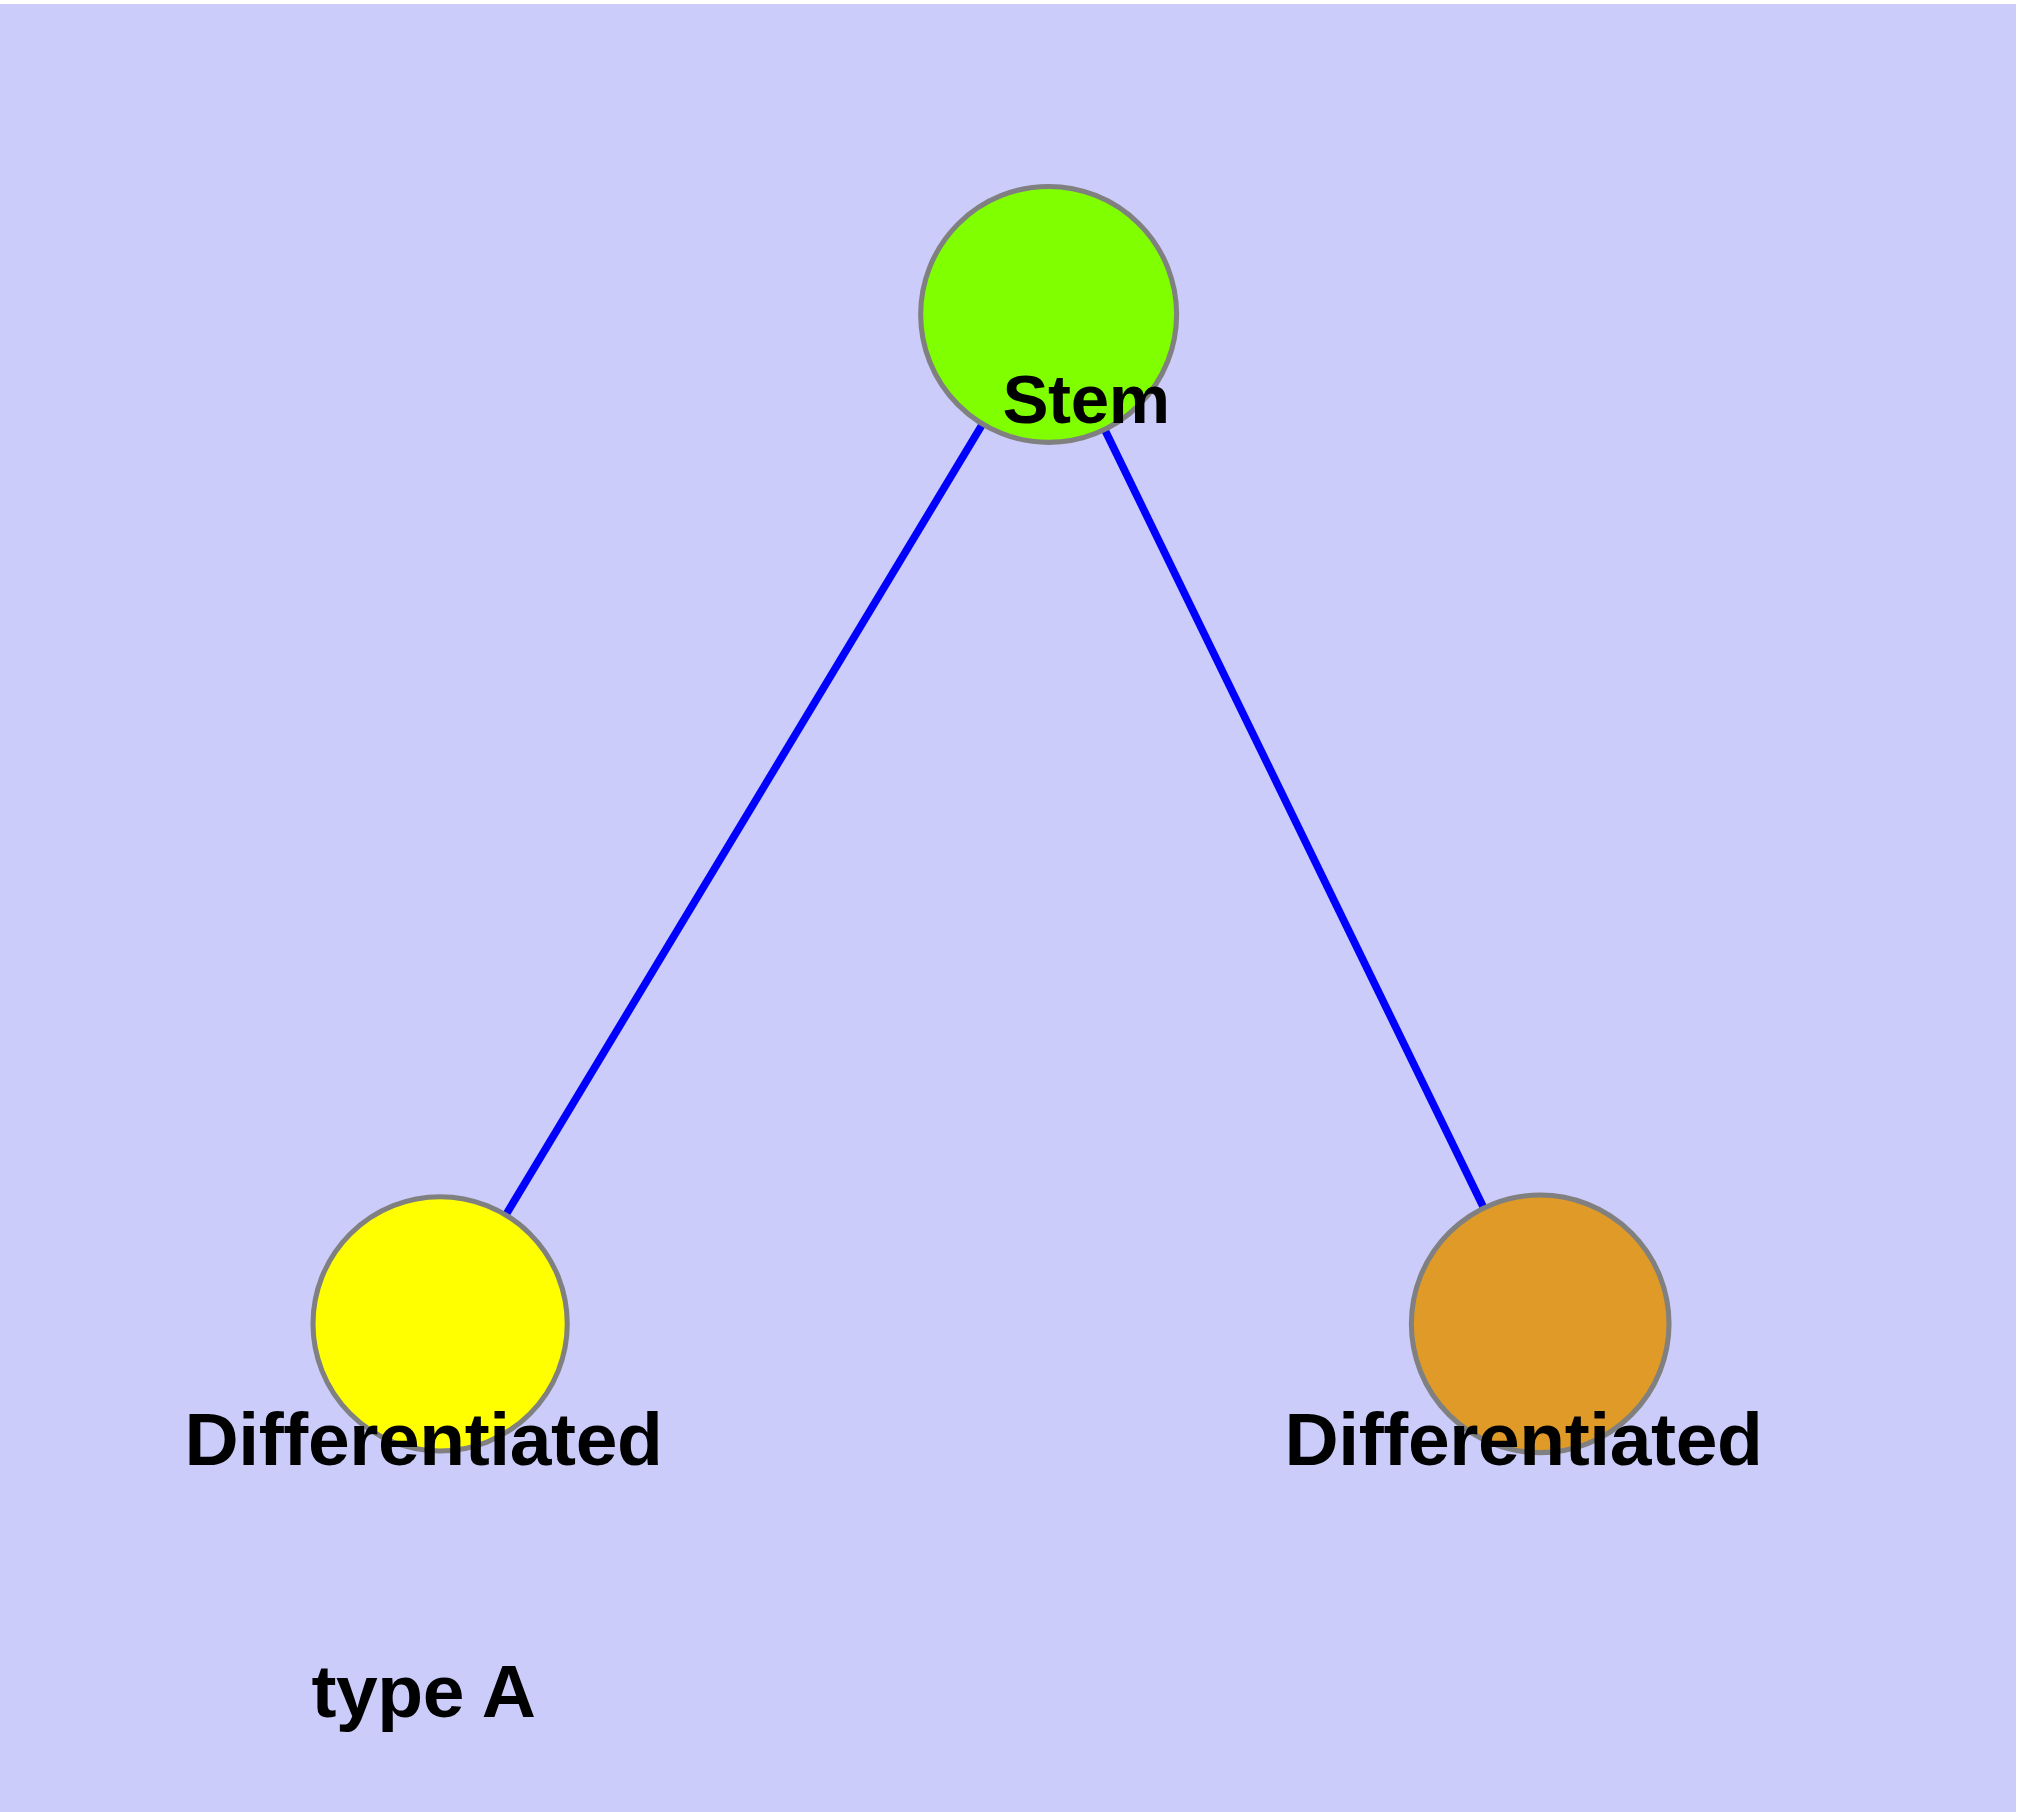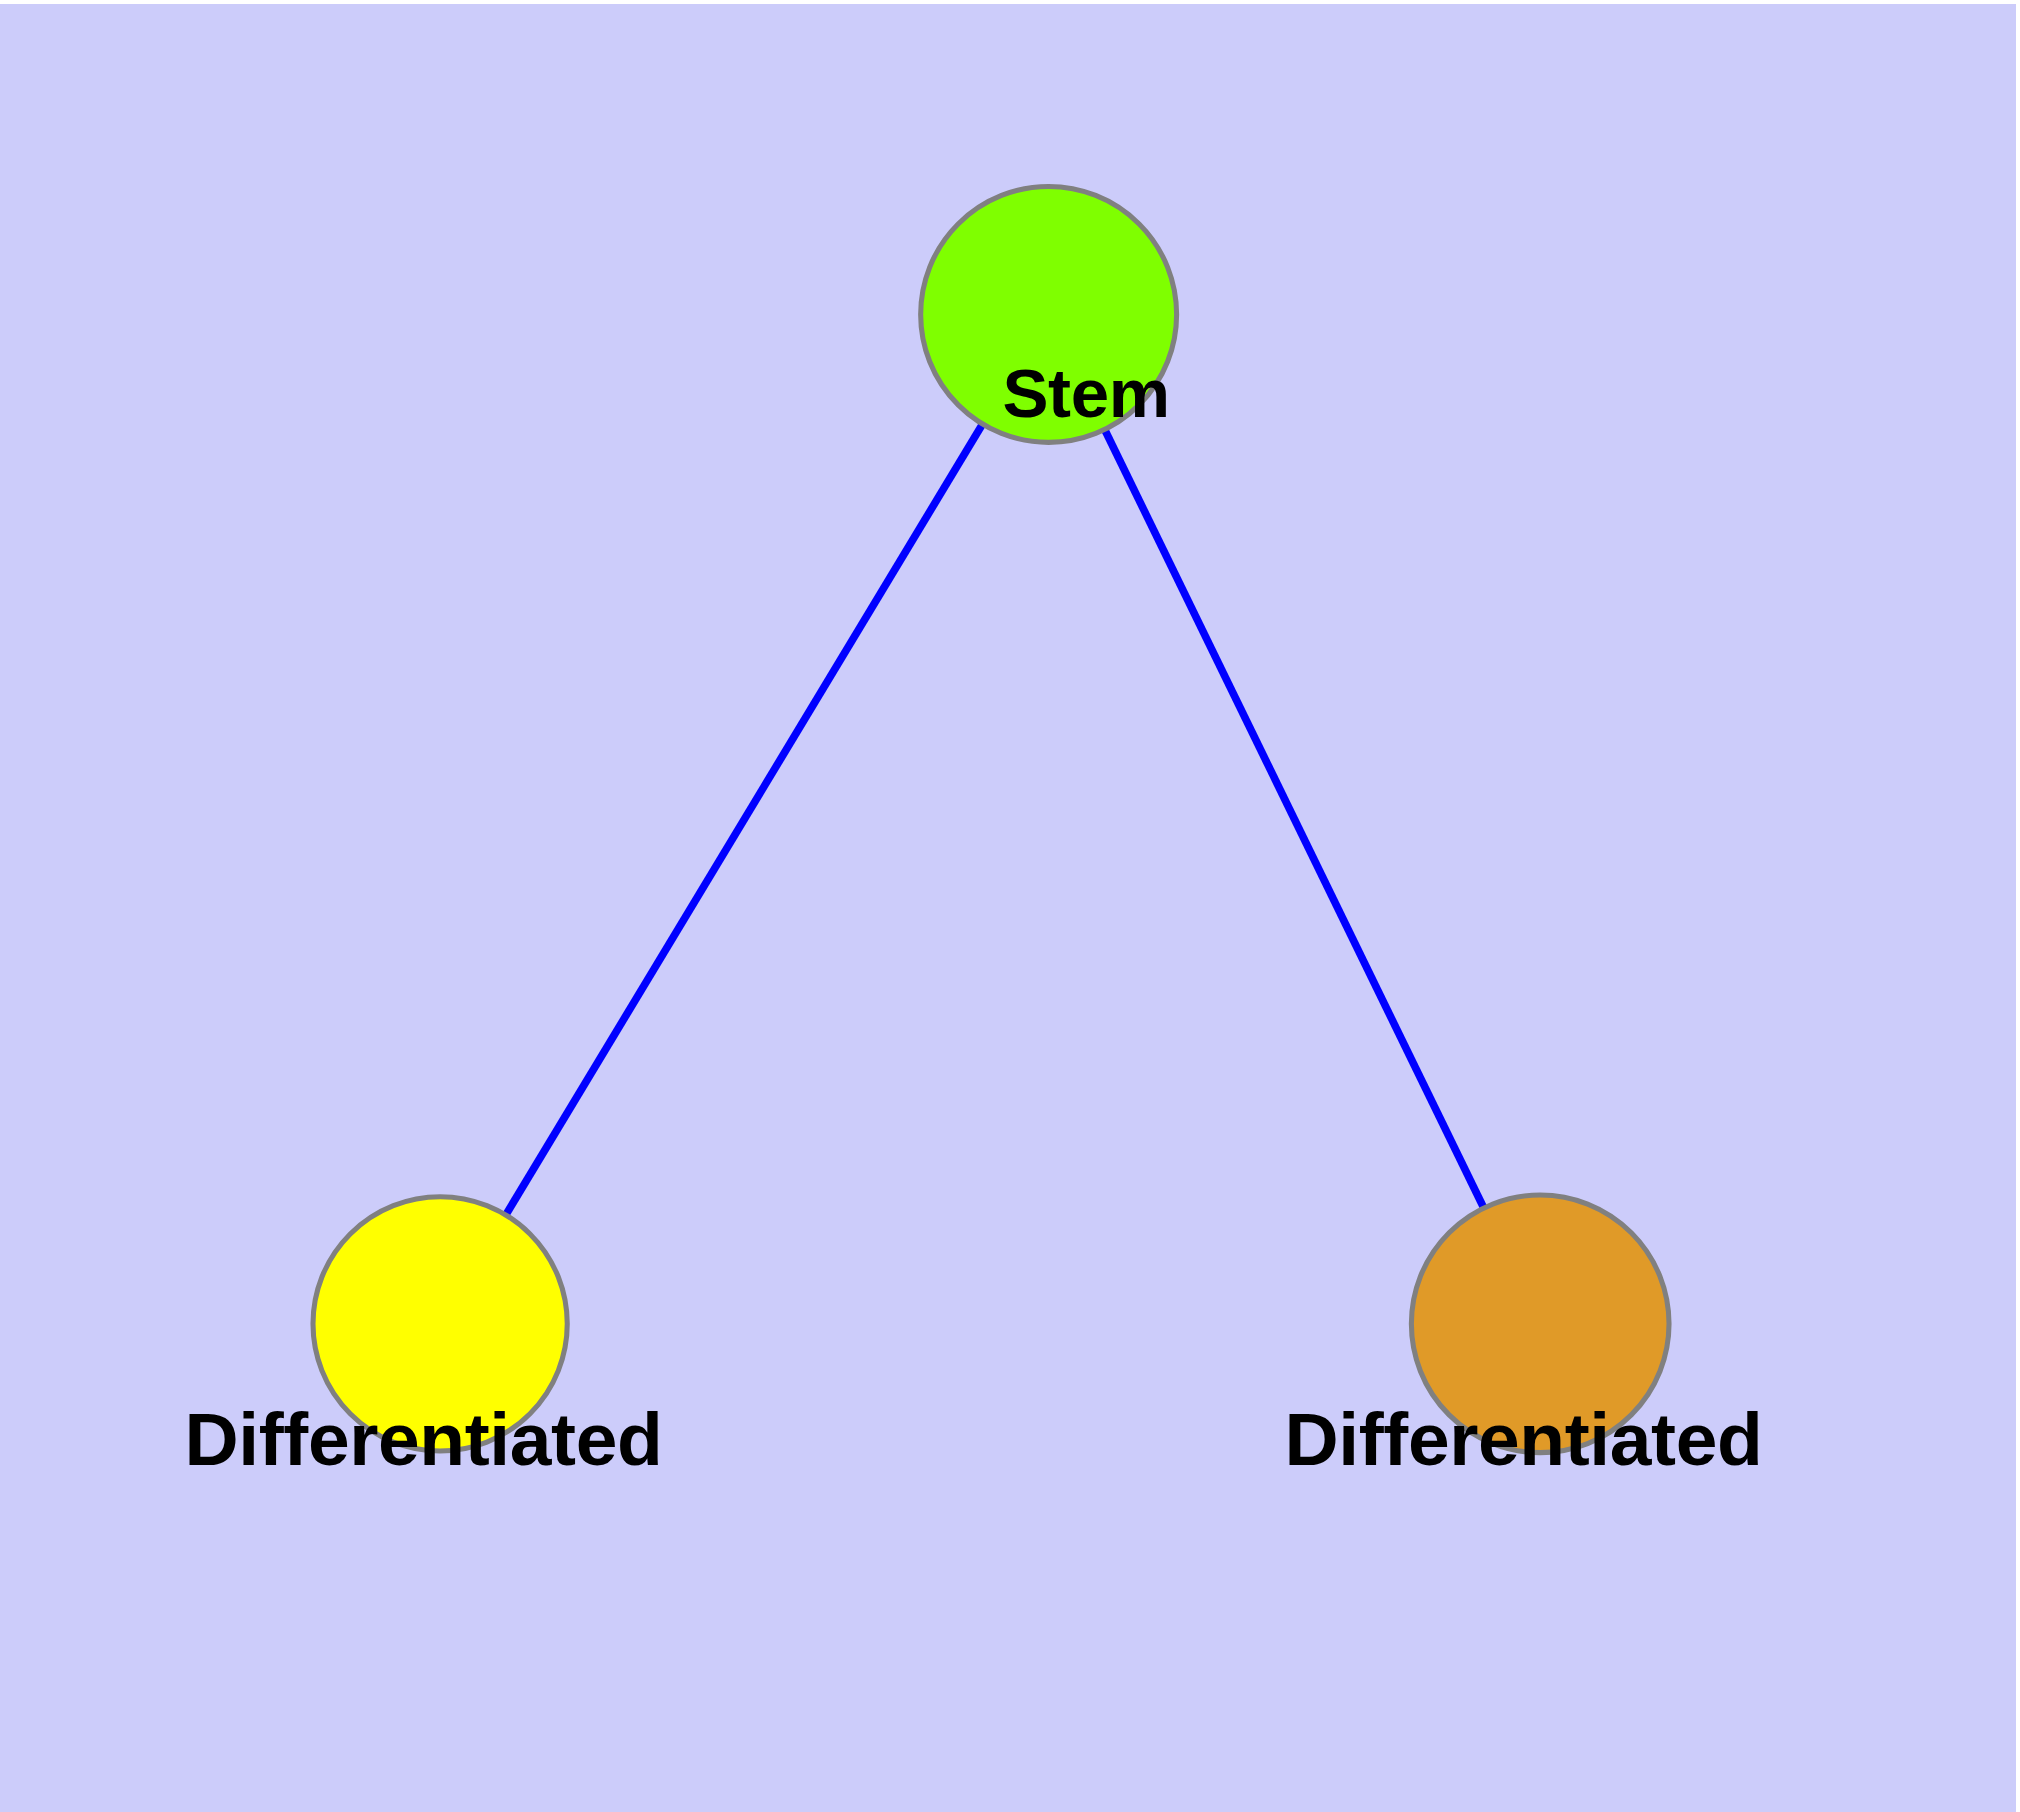--- a/index.html
+++ b/index.html
@@ -48,21 +48,21 @@
     font-weight: bold;
     text-align: center;
     line-height: 1.12;
     white-space: pre;
     pointer-events: none;
     letter-spacing: -0.4px;
   }
   #label-stem {
     font-size: 69px;
     left: 794px;
-    top: 278px;
+    top: 284px;
     width: 509px;
   }
   #label-typeA {
     font-size: 75px;
     left: 169px;
     top: 1229px;
     width: 509px;
   }
   #label-typeB {
     font-size: 75px;
@@ -91,20 +91,21 @@
       <circle class="node-circle" cx="1817" cy="1562" r="152" fill="#e09a28"></circle>
     </g>
   </svg>
 
   <div class="node-label" id="label-stem">
     <span>Stem</span>
   </div>
 
   <div class="node-label" id="label-typeA">
     <div>Differentiated</div>
+    <div>type A</div>
   </div>
 
   <div class="node-label" id="label-typeB">
     <div>Differentiated</div>
   </div>
 
 </div>
 
 
 </body></html>

